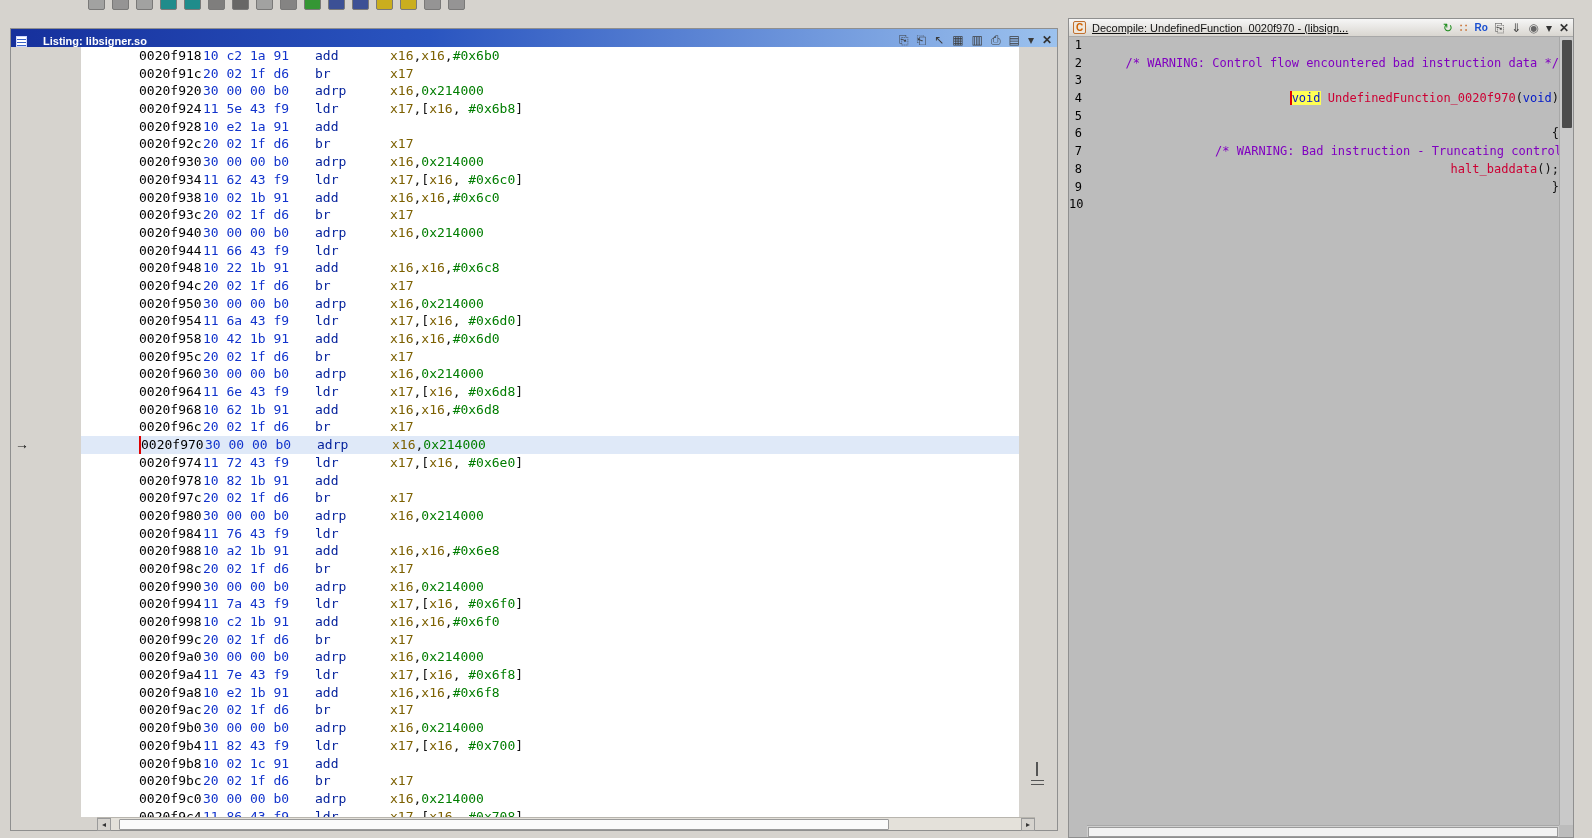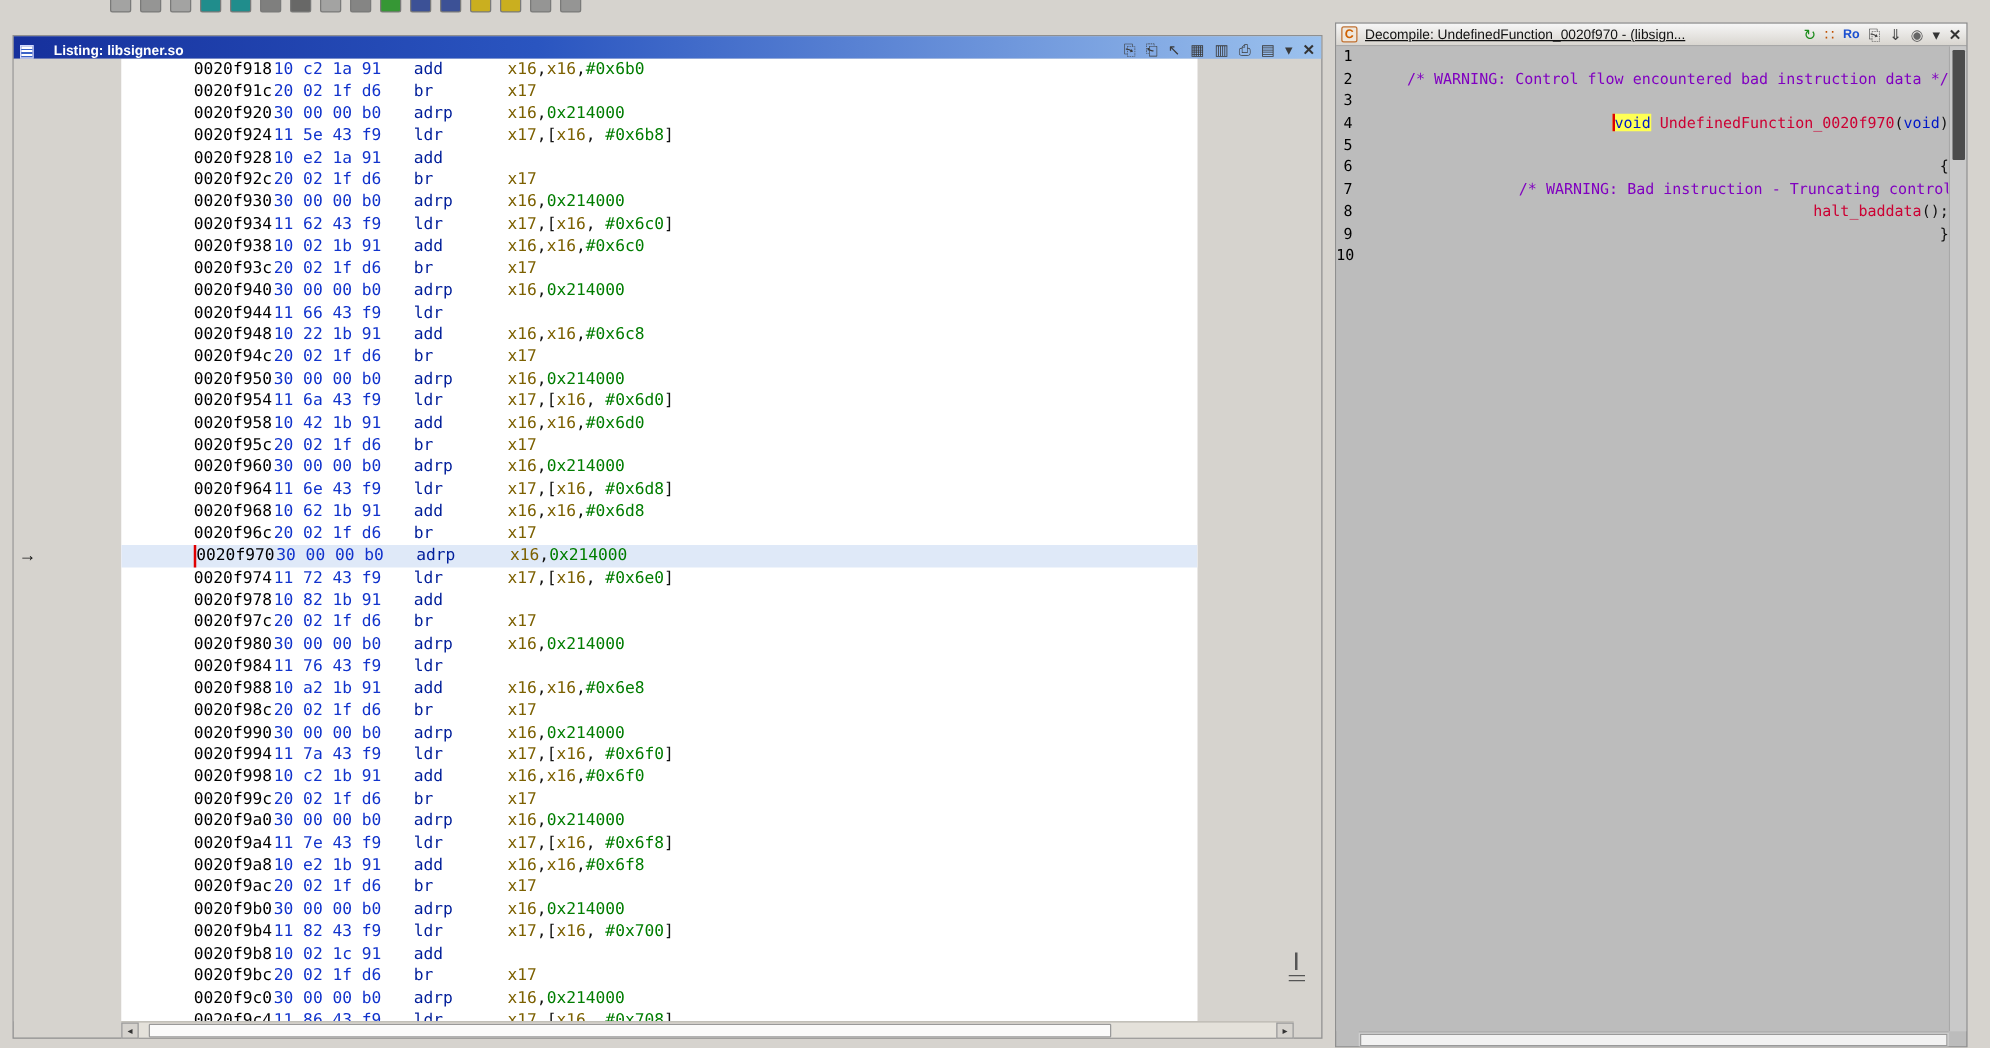--- a/index.html
+++ b/index.html
@@ -46,21 +46,21 @@
 
   .listing-margin {
     position: absolute; left: 0; top: 18px; width: 86px; bottom: 13px;
     background: var(--panelbg);
   }
   .cursor-arrow {
     position: absolute; left: 4px; top: 389px; font-size: 14px; color: #111;
     font-weight: bold; line-height: 17.7px;
   }
   .listing-field {
-    position: absolute; left: 86px; top: 18px; width: 861px; bottom: 13px;
+    position: absolute; left: 70px; top: 18px; width: 938px; bottom: 13px;
     background: var(--listingbg); overflow: hidden;
     font-family: "DejaVu Sans Mono", monospace; font-size: 13px;
   }
   .asm-row { display: flex; height: 17.7px; line-height: 17.7px; white-space: pre; }
   .asm-row.sel { background: var(--selbg); }
   .c-addr { width: 64px; margin-left: 58px; color: #000; flex: 0 0 auto; }
   .sel .c-addr { width: 66px; border-left: 2px solid var(--caret); }
   .c-bytes { width: 112px; color: var(--byte); flex: 0 0 auto; }
   .c-mnem { width: 75px; color: var(--mnem); flex: 0 0 auto; }
   .c-ops { color: #111; flex: 1; }

